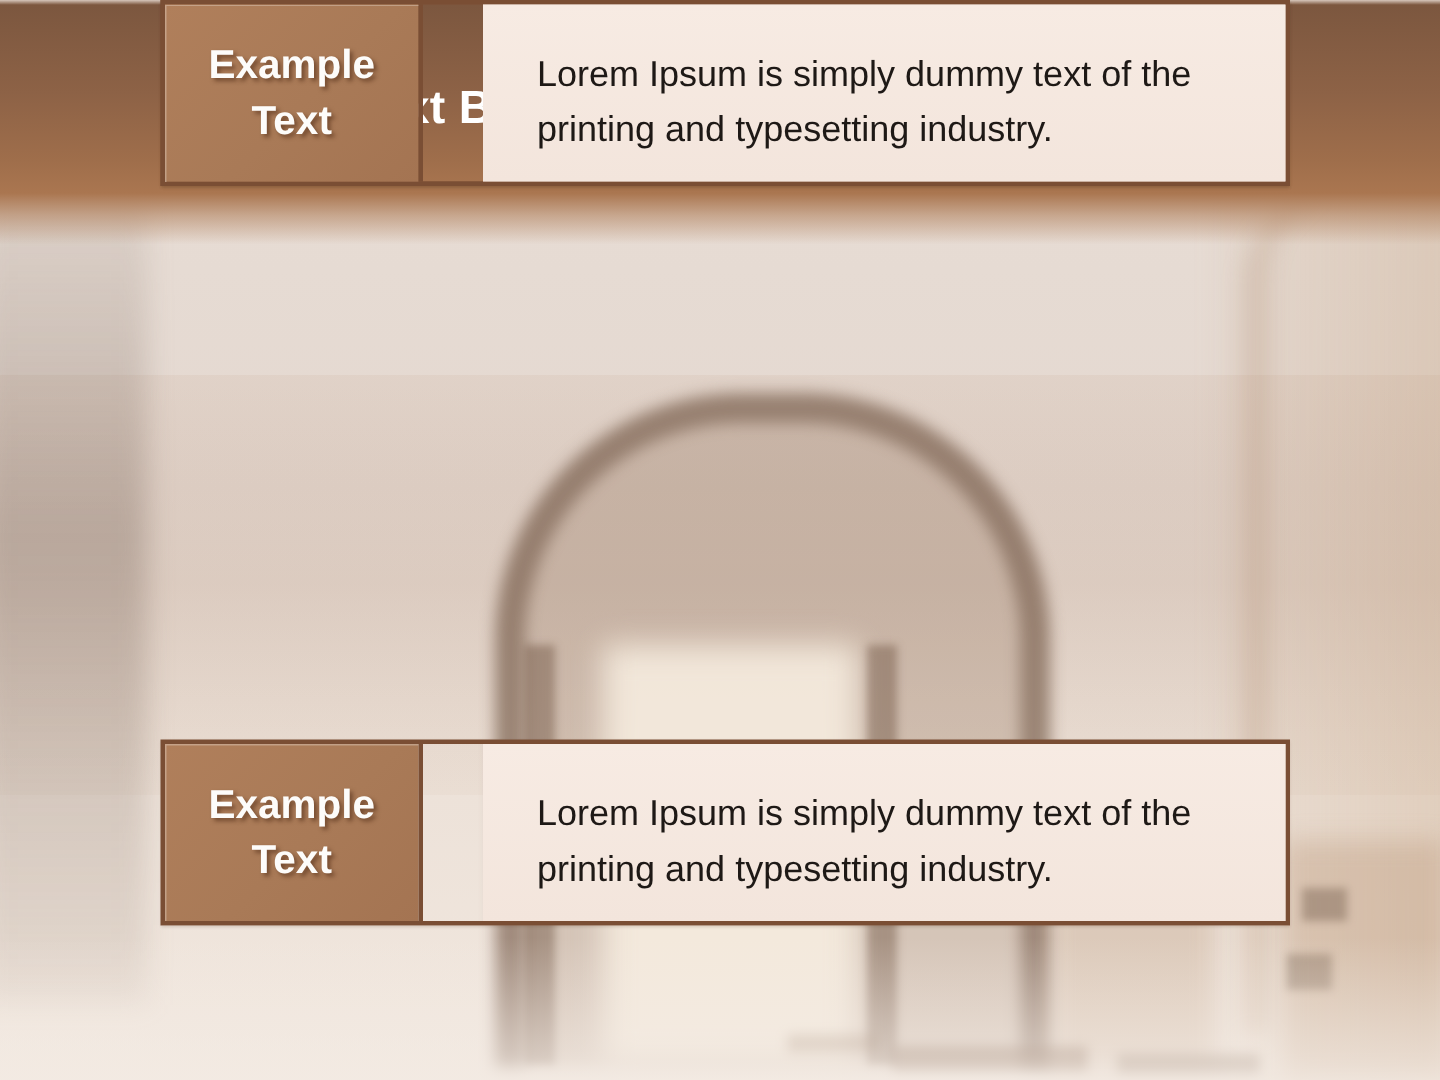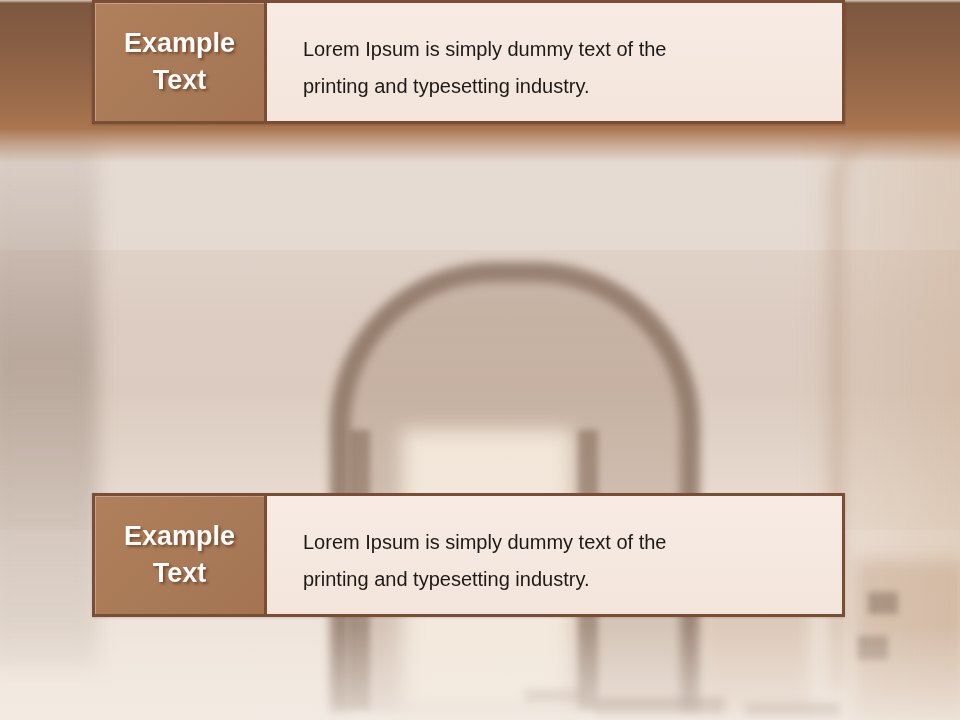--- a/index.html
+++ b/index.html
@@ -50,41 +50,41 @@
       background:linear-gradient(to bottom,
         #7c573f 0%,#86604530 0%,#7c573f 2%,#8d6246 38%,#9f6e4b 66%,#aa7650 79%,
         rgba(173,122,84,.55) 88%,rgba(190,150,118,0) 100%);}
   .banner h1{margin:0;position:absolute;left:0;top:52px;width:100%;
       text-align:center;color:#ffffff;font-size:31px;line-height:40px;
       font-weight:normal;letter-spacing:.2px;}
   .banner h1 .t-bold{font-weight:bold;}
   .banner h1 .t-light{font-weight:normal;margin-left:9px;}
 
   
-  .block{position:absolute;left:92px;width:753px;height:124px;
+  .block{position:absolute;left:107px;width:753px;height:124px;
       display:flex;box-sizing:border-box;border:3px solid #7a4e34;
-      box-shadow:0 1px 2px rgba(80,50,30,.18);}
+      box-shadow:0 1px 2px rgba(80,50,30,.18);gap:40px;}
   .block:nth-of-type(1){top:157px;height:126px;}
   .block:nth-of-type(2){top:326px;}
   .block:nth-of-type(3){top:493px;}
 
   .block-label{width:172px;flex:0 0 172px;box-sizing:border-box;
       border-right:3px solid #7a4e34;
       background:linear-gradient(135deg,#b07f5b 0%,#a97a57 55%,#a47452 100%);
       box-shadow:inset 1px 1px 0 rgba(255,255,255,.28);
       display:flex;align-items:center;justify-content:center;
       color:#fdfcfa;font-size:27px;line-height:37px;font-weight:bold;
       text-align:center;white-space:pre-line;
       text-shadow:2px 2px 3px rgba(70,35,15,.55);}
 
   .block-body{flex:1;box-sizing:border-box;
       background:linear-gradient(to bottom,#f7ebe3,#f3e5dc);
       display:flex;align-items:center;
       padding:12px 28px 0 36px;
-      color:#1e1916;font-size:20px;line-height:37px;white-space:pre-line;}
+      color:#1e1916;font-size:24px;line-height:37px;white-space:pre-line;}
 </style>
 </head>
 <body>
 
 <div class="slide">
 
   <div class="bg">
     <div class="bg-midwash"></div>
     <div class="bg-left-col"></div>
     <div class="bg-arch"></div>

